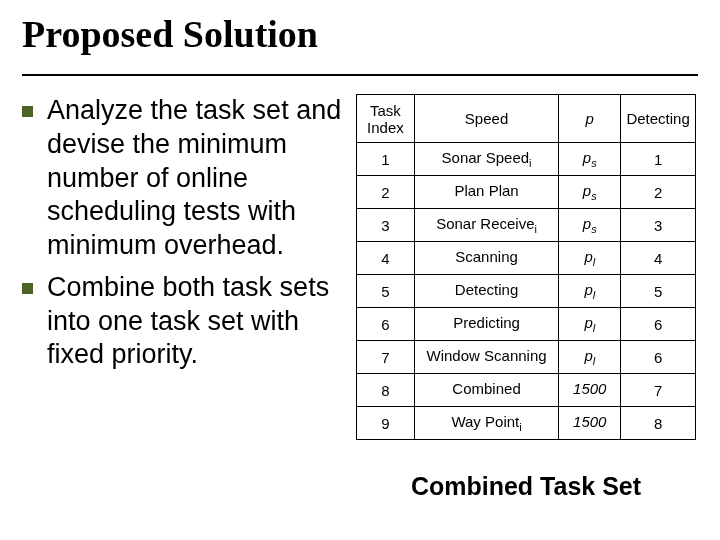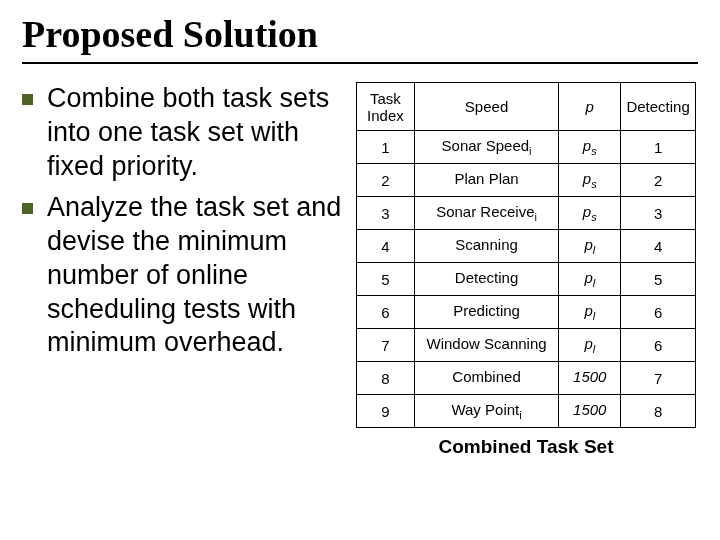--- a/index.html
+++ b/index.html
@@ -1,49 +1,49 @@
 <!DOCTYPE html>
 <html><head>
 <meta charset="utf-8">
 <style>
   * { box-sizing: border-box; margin: 0; padding: 0; }
   html, body { width: 720px; height: 540px; background: #fff; font-family: Arial, Helvetica, sans-serif; color: #000; }
   .slide { width: 720px; height: 540px; padding: 12px 22px 14px 22px; position: relative; }
-  .title { font-family: "Times New Roman", Times, serif; font-size: 38px; font-weight: bold; border-bottom: 2px solid #000; padding-bottom: 6px; margin-bottom: 18px; }
+  .title { font-family: "Times New Roman", Times, serif; font-size: 38px; font-weight: bold; border-bottom: 2px solid #000; padding-bottom: 18px; margin-bottom: 18px; }
   .body { display: flex; flex-direction: row; gap: 14px; }
   .left { width: 320px; }
   .bullets { list-style: none; }
   .bullets li { display: flex; align-items: flex-start; margin-bottom: 8px; }
   .bullet-marker { width: 11px; height: 11px; background: #4f6228; margin-top: 12px; margin-right: 14px; flex-shrink: 0; }
   .bullet-text { font-size: 27px; line-height: 1.25; }
   .right { width: 340px; display: flex; flex-direction: column; align-items: center; }
   table.task { border-collapse: collapse; width: 100%; }
   table.task th, table.task td { border: 1.5px solid #000; text-align: center; vertical-align: middle; font-size: 15px; padding: 6px 4px; }
   table.task th { font-weight: normal; height: 48px; }
   .sub { font-size: 11px; vertical-align: sub; }
   .ital { font-style: italic; }
-  .caption { font-size: 19px; font-weight: bold; margin-top: 8px; text-align: center; }
+  .caption { font-size: 25px; font-weight: bold; margin-top: 32px; text-align: center; }
 </style>
 </head>
 <body>
 
 <div class="slide">
   <div class="title">Proposed Solution</div>
 
   <div class="body">
 
     <div class="left">
       <ul class="bullets">
         <li>
           <span class="bullet-marker"></span>
-          <span class="bullet-text">Combine both task sets into one task set with fixed priority.</span>
+          <span class="bullet-text">Analyze the task set and devise the minimum number of online scheduling tests with minimum overhead.</span>
         </li>
         <li>
           <span class="bullet-marker"></span>
-          <span class="bullet-text">Analyze the task set and devise the minimum number of online scheduling tests with minimum overhead.</span>
+          <span class="bullet-text">Combine both task sets into one task set with fixed priority.</span>
         </li>
       </ul>
     </div>
 
     <div class="right">
       <table class="task">
         <thead>
           <tr>
             <th style="width:56px">Task Index</th>
             <th style="width:140px">Speed</th>

